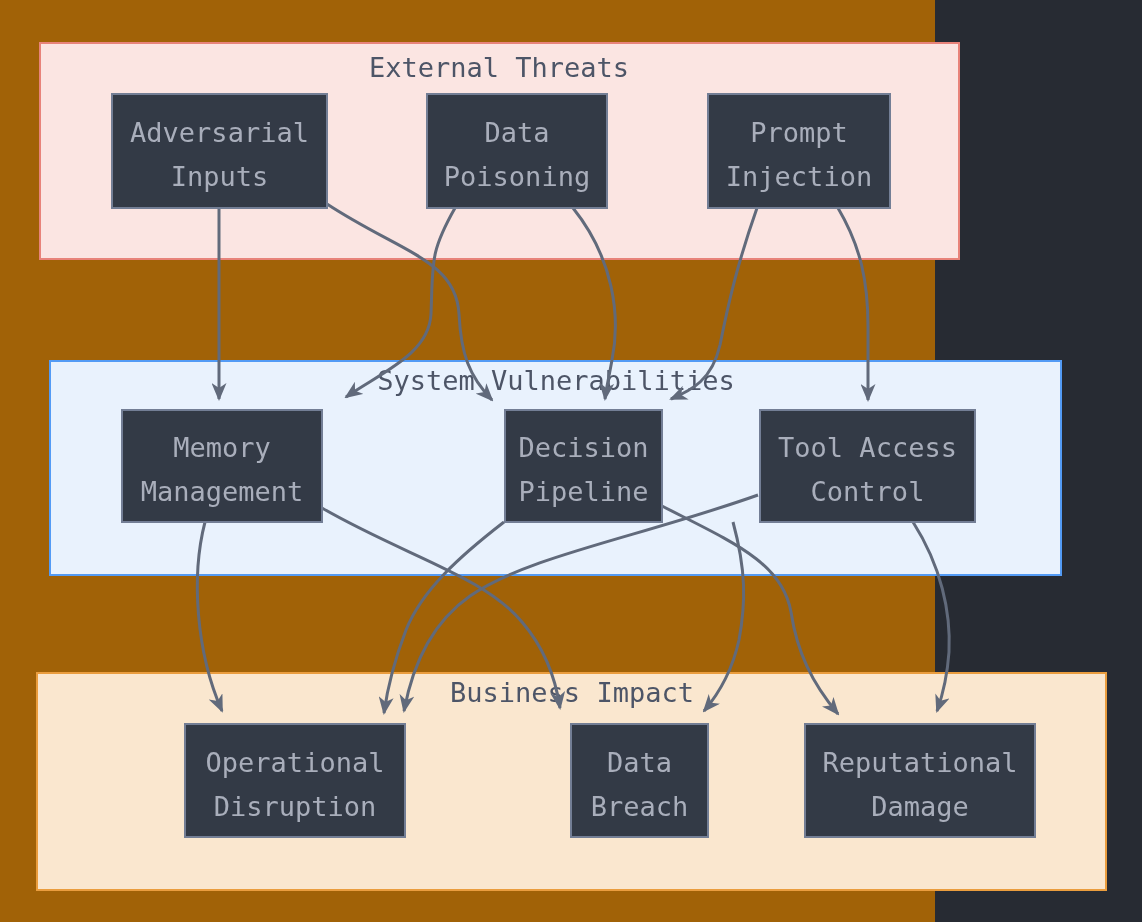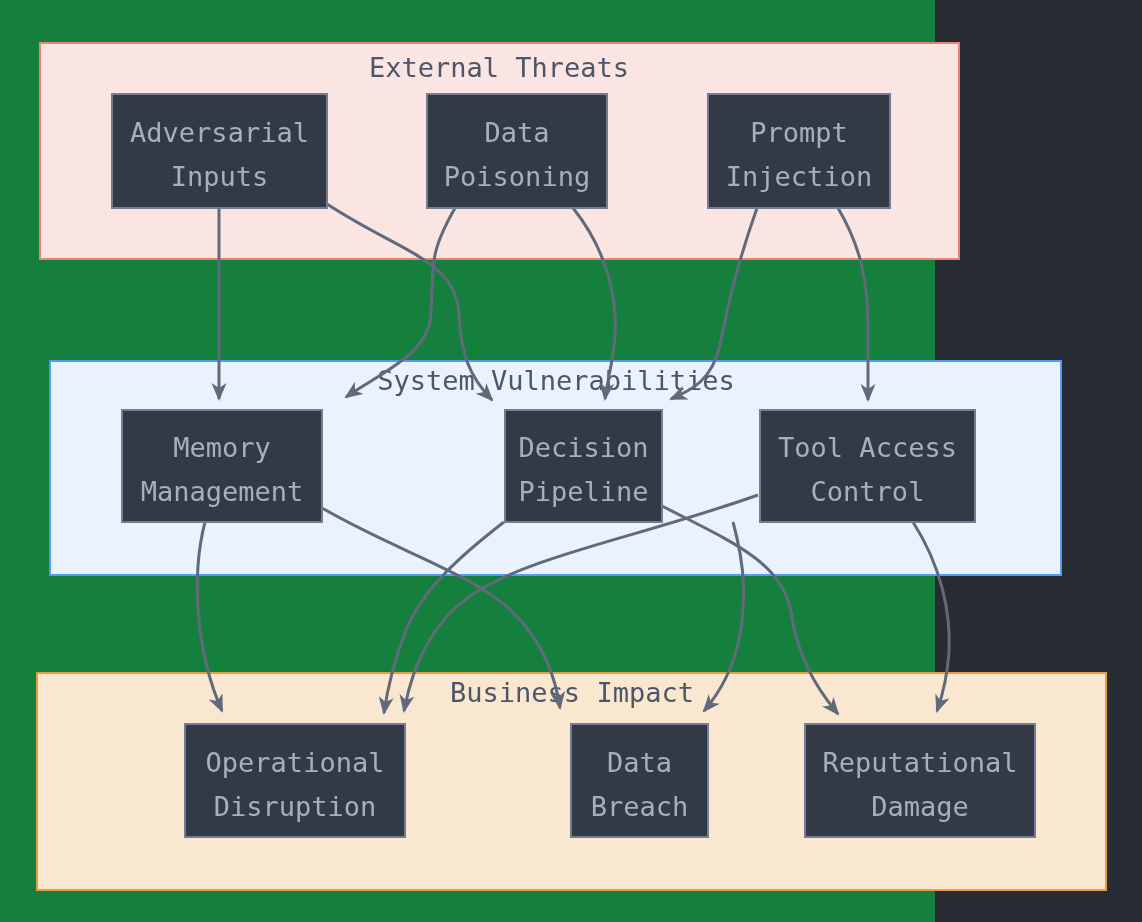--- a/index.html
+++ b/index.html
@@ -9,21 +9,21 @@
     background: #272b33;
     width: 1142px;
     height: 922px;
     overflow: hidden;
     font-family: "DejaVu Sans Mono", monospace;
   }
   #stage {
     position: relative;
     width: 935px;
     height: 922px;
-    background: #15803d;
+    background: #a16207;
     text-decoration: underline;
   }
   svg { display: block; }
   .cluster-title {
     font-family: "DejaVu Sans Mono", monospace;
     font-size: 27px;
     fill: #4d5567;
   }
   .node-rect {
     fill: #333a46;

